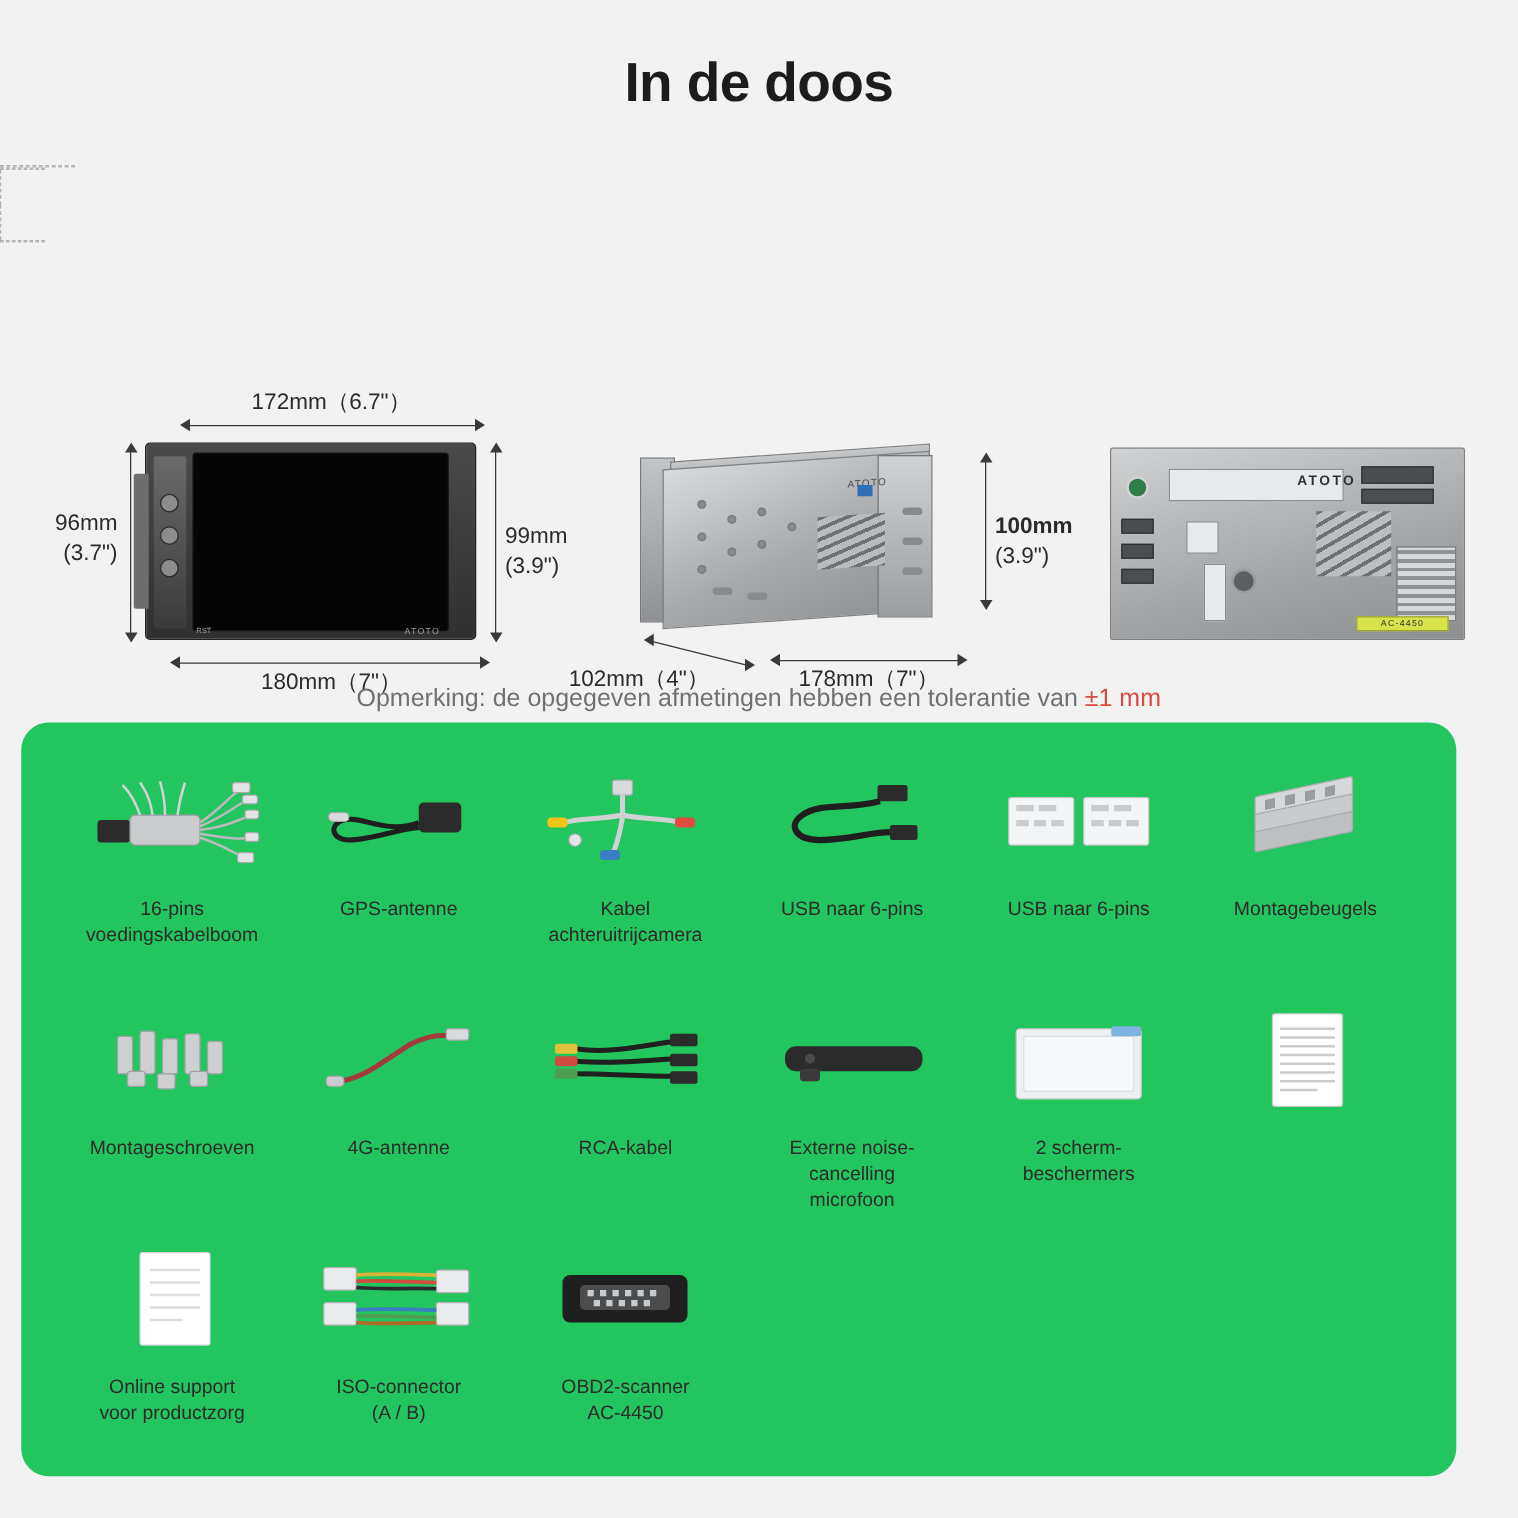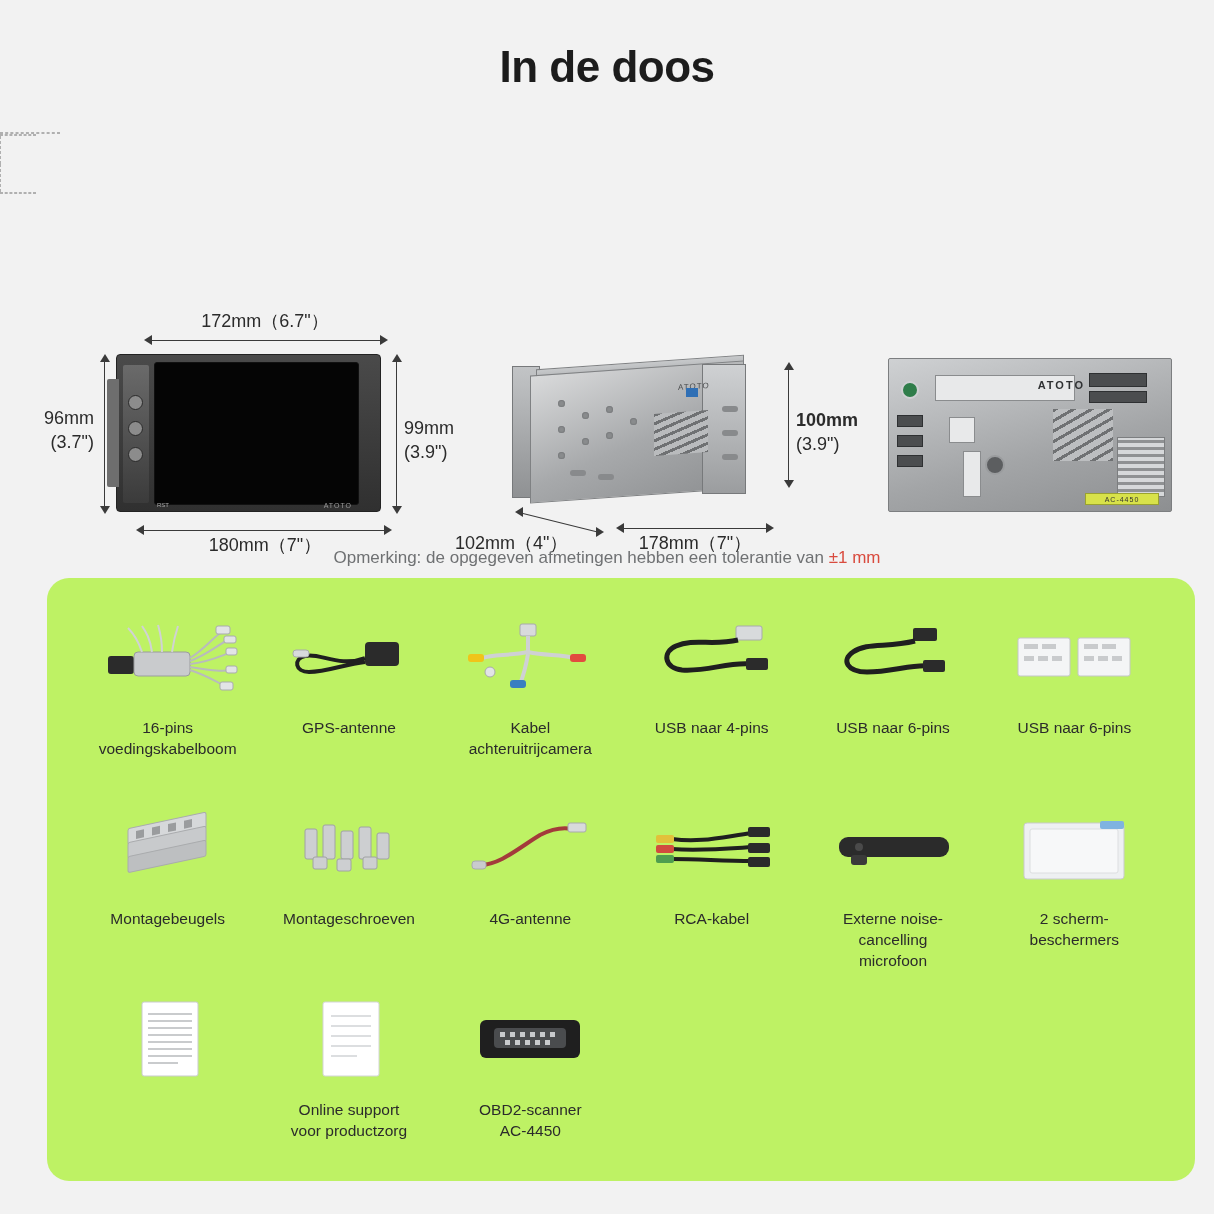--- a/index.html
+++ b/index.html
@@ -176,32 +176,32 @@
   }
   .rear .stripes {
     position: absolute; right: 6px; top: 78px; width: 48px; height: 60px;
     background: repeating-linear-gradient(0deg,#d6d8da 0 4px,#8f9193 4px 7px);
     border: 1px solid #7c7e80;
   }
 
   
   .note {
     text-align: center;
-    font-size: 17px;
+    font-size: 20px;
     color: #6f7173;
     margin-top: 116px;
   }
   .note .tol { color: #d94b3e; }
 
   
   .card {
     position: absolute;
-    left: 47px; top: 578px;
+    left: 17px; top: 578px;
     width: 1148px; height: 603px;
-    background: #bef264;
+    background: #22c55e;
     border-radius: 22px;
   }
   .grid {
     display: grid;
     grid-template-columns: repeat(6, 1fr);
     grid-auto-rows: 191px;
     padding: 24px 30px 0 30px;
   }
   .cell {
     display: flex;
@@ -405,32 +405,20 @@
             <rect x="50" y="68" width="16" height="8" rx="3" fill="#3a7fc1"></rect>
             <circle cx="30" cy="60" r="5" fill="#e2e4e6" stroke="#a8aaac"></circle>
           </svg>
         </div>
         <div class="cap">
           <div>Kabel</div>
             <div>achteruitrijcamera</div>
         </div>
       </div>
 
-      <div class="cell">
-        <div class="thumb">
-          <svg width="140" height="90" viewBox="0 0 140 90">
-            <rect x="94" y="14" width="26" height="14" rx="2" fill="#d8dadc" stroke="#a8aaac"></rect>
-            <path d="M96 28 C70 34 52 26 34 34 C20 40 22 56 40 58 C64 60 86 50 108 52" fill="none" stroke="#1f1f1f" stroke-width="5"></path>
-            <rect x="104" y="46" width="22" height="12" rx="2" fill="#2b2b2b"></rect>
-          </svg>
-        </div>
-        <div class="cap">
-          <div>USB naar 4-pins</div>
-        </div>
-      </div>
 
       <div class="cell">
         <div class="thumb">
           <svg width="140" height="90" viewBox="0 0 140 90">
             <rect x="90" y="16" width="24" height="13" rx="2" fill="#2b2b2b"></rect>
             <path d="M92 29 C64 36 44 30 30 40 C18 48 24 60 44 60 C68 60 90 52 106 54" fill="none" stroke="#1f1f1f" stroke-width="5"></path>
             <rect x="100" y="48" width="22" height="12" rx="2" fill="#2b2b2b"></rect>
           </svg>
         </div>
         <div class="cap">
@@ -595,20 +583,42 @@
                 <path d="M52 62 H78"></path>
             </g>
           </svg>
         </div>
         <div class="cap">
           <div>Online support</div>
             <div>voor productzorg</div>
         </div>
       </div>
 
+      <div class="cell">
+        <div class="thumb">
+          <svg width="140" height="90" viewBox="0 0 140 90">
+            <rect x="10" y="20" width="26" height="18" rx="2" fill="#e8eaec" stroke="#b0b2b4"></rect>
+            <rect x="10" y="48" width="26" height="18" rx="2" fill="#e8eaec" stroke="#b0b2b4"></rect>
+            <rect x="100" y="22" width="26" height="18" rx="2" fill="#e8eaec" stroke="#b0b2b4"></rect>
+            <rect x="100" y="48" width="26" height="18" rx="2" fill="#e8eaec" stroke="#b0b2b4"></rect>
+            <g stroke-width="3" fill="none">
+              <path d="M36 26 C60 24 78 26 100 26" stroke="#d9b23a"></path>
+              <path d="M36 31 C60 30 78 32 100 32" stroke="#d14b3f"></path>
+              <path d="M36 36 C60 38 78 36 100 37" stroke="#2b2b2b"></path>
+              <path d="M36 54 C60 52 78 54 100 54" stroke="#3a7fc1"></path>
+              <path d="M36 59 C60 58 78 60 100 60" stroke="#4f9e4f"></path>
+              <path d="M36 64 C60 66 78 64 100 64" stroke="#b06a2a"></path>
+            </g>
+          </svg>
+        </div>
+        <div class="cap">
+          <div>ISO-connector</div>
+            <div>(A / B)</div>
+        </div>
+      </div>
 
       <div class="cell">
         <div class="thumb">
           <svg width="140" height="90" viewBox="0 0 140 90">
             <rect x="20" y="26" width="100" height="38" rx="6" fill="#1f1f1f"></rect>
             <rect x="34" y="34" width="72" height="20" rx="4" fill="#4a4c4e"></rect>
             <g fill="#c9cbcd">
               <rect x="40" y="38" width="5" height="5"></rect>
                 <rect x="50" y="38" width="5" height="5"></rect>
               <rect x="60" y="38" width="5" height="5"></rect>

